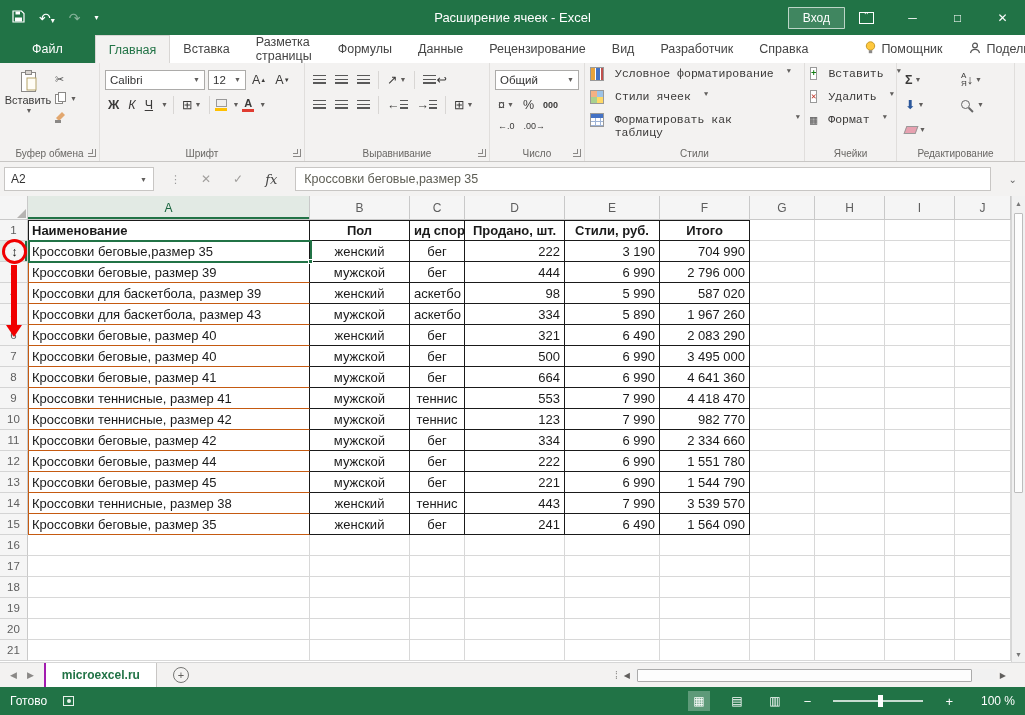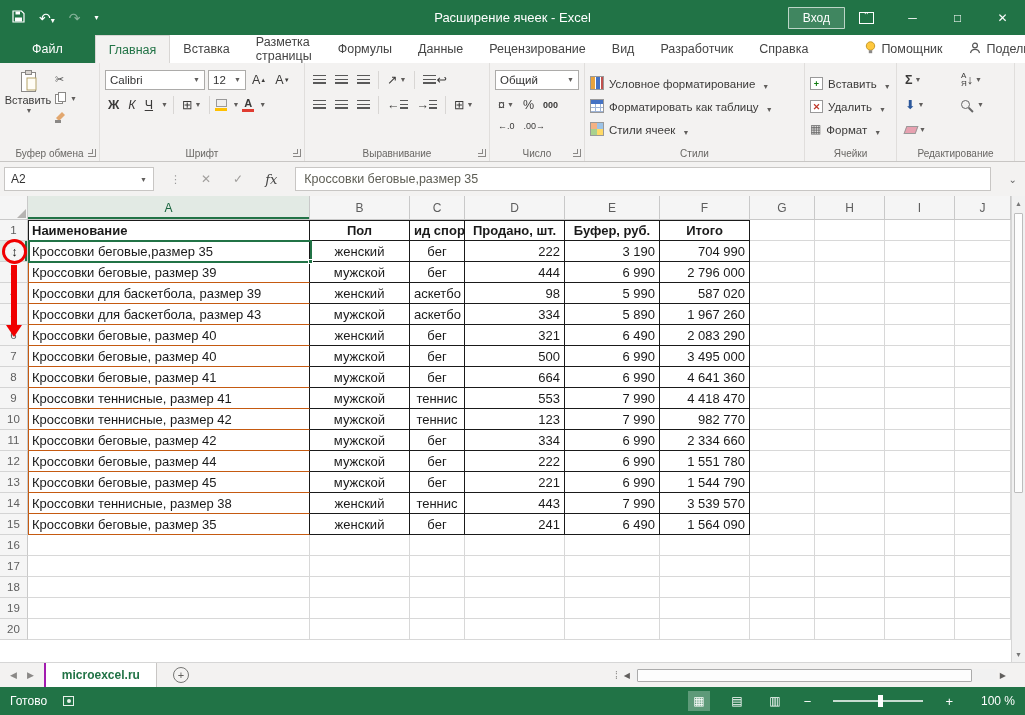--- a/index.html
+++ b/index.html
@@ -51,21 +51,21 @@
   .vsep { width:1px; height:18px; background:#d8d6d4; margin:0 2px; }
   .bigbtn { width:46px; display:flex; flex-direction:column; align-items:center; gap:1px;
             font-size:11px; color:#3b3a39; padding-top:3px; }
   .ministack { display:flex; flex-direction:column; gap:3px; margin-left:4px; padding-top:4px; }
   .mini { display:flex; align-items:center; gap:2px; font-size:11px; color:#555; height:16px; }
   .bars { display:inline-block; width:13px; height:10px;
           background:repeating-linear-gradient(to bottom,#595959 0 1.5px,transparent 1.5px 3.6px); }
   .colorbar-btn { display:inline-flex; flex-direction:column; align-items:center; line-height:10px;
                   font-size:11px; font-weight:bold; color:#3b3a39; }
   .colorbar { width:12px; height:3px; margin-top:1px; }
-  .style-row { display:flex; align-items:flex-end; gap:5px; height:23px; font-size:11.5px; color:#3b3a39; }
+  .style-row { display:flex; align-items:flex-start; gap:11px; height:23px; font-size:11.5px; color:#3b3a39;font-family:Liberation Mono, monospace; }
   .icon-cf { width:14px; height:14px; border:1px solid #999;
              background:linear-gradient(90deg,#e8a33d 0 4px,#fff 4px 5px,#4472c4 5px 9px,#fff 9px 10px,#c0504d 10px 14px); }
   .icon-ft { width:14px; height:14px; border:1px solid #999;
              background:linear-gradient(#4472c4 0 4px,transparent 4px),
              repeating-linear-gradient(to bottom,transparent 0 3px,#9db3d6 3px 4px),
              repeating-linear-gradient(to right,transparent 0 4px,#9db3d6 4px 5px),#fff; }
   .icon-cs { width:14px; height:14px; border:1px solid #999;
              background:linear-gradient(90deg,#f4b183 50%,#9dc3e6 50%) 0 0/100% 50% no-repeat,
                         linear-gradient(90deg,#a9d18e 50%,#ffd966 50%) 0 100%/100% 50% no-repeat; }
   .mini-cells { width:13px; height:13px; border:1px solid #999; background:#fff;
@@ -350,27 +350,27 @@
       <span class="launcher"></span>
     </div>
 
     <div class="rgroup" style="width:220px">
       <div class="style-row">
         <span class="icon-cf"></span>
         <span>Условное форматирование</span>
         <span class="caret">▼</span>
       </div>
       <div class="style-row">
+        <span class="icon-cs"></span>
+        <span>Стили ячеек</span>
+        <span class="caret">▼</span>
+      </div>
+      <div class="style-row">
         <span class="icon-ft"></span>
         <span>Форматировать как таблицу</span>
-        <span class="caret">▼</span>
-      </div>
-      <div class="style-row">
-        <span class="icon-cs"></span>
-        <span>Стили ячеек</span>
         <span class="caret">▼</span>
       </div>
       <div class="rgroup-label">Стили</div>
     </div>
 
     <div class="rgroup" style="width:92px">
       <div class="style-row">
         <span class="mini-cells" style="color:#107c10">+</span>
         <span>Вставить</span>
         <span class="caret">▼</span>
@@ -461,21 +461,21 @@
               <th class="colhdr">J</th>
             </tr>
           </thead>
           <tbody>
             <tr>
               <th class="rowhdr">1</th>
               <td class="hgreen al" style="box-shadow: rgb(26, 26, 26) 0px 1px 0px inset, rgb(26, 26, 26) 1px 0px 0px inset;">Наименование</td>
               <td class="hgreen ac" style="box-shadow: rgb(26, 26, 26) 0px 1px 0px inset;">Пол</td>
               <td class="hgreen ac" style="box-shadow: rgb(26, 26, 26) 0px 1px 0px inset;">ид спор</td>
               <td class="hgreen ac" style="box-shadow: rgb(26, 26, 26) 0px 1px 0px inset;">Продано, шт.</td>
-              <td class="hgreen ac" style="box-shadow: rgb(26, 26, 26) 0px 1px 0px inset;">Буфер, руб.</td>
+              <td class="hgreen ac" style="box-shadow: rgb(26, 26, 26) 0px 1px 0px inset;">Стили, руб.</td>
               <td class="hgreen ac" style="box-shadow: rgb(26, 26, 26) 0px 1px 0px inset;">Итого</td>
               <td class="plain"></td>
               <td class="plain"></td>
               <td class="plain"></td>
               <td class="plain"></td>
             </tr>
             <tr>
               <th class="rowhdr sel">2</th>
               <td class="ycell al" style="box-shadow: rgb(197, 90, 17) 1px 0px 0px inset;">Кроссовки беговые,размер 35</td>
               <td class="dcell ac">женский</td>
@@ -704,20 +704,33 @@
               <td class="plain"></td>
               <td class="plain"></td>
               <td class="plain"></td>
               <td class="plain"></td>
               <td class="plain"></td>
               <td class="plain"></td>
               <td class="plain"></td>
             </tr>
             <tr>
               <th class="rowhdr">20</th>
+              <td class="plain"></td>
+              <td class="plain"></td>
+              <td class="plain"></td>
+              <td class="plain"></td>
+              <td class="plain"></td>
+              <td class="plain"></td>
+              <td class="plain"></td>
+              <td class="plain"></td>
+              <td class="plain"></td>
+              <td class="plain"></td>
+            </tr>
+            <tr>
+              <th class="rowhdr">21</th>
               <td class="plain"></td>
               <td class="plain"></td>
               <td class="plain"></td>
               <td class="plain"></td>
               <td class="plain"></td>
               <td class="plain"></td>
               <td class="plain"></td>
               <td class="plain"></td>
               <td class="plain"></td>
               <td class="plain"></td>

